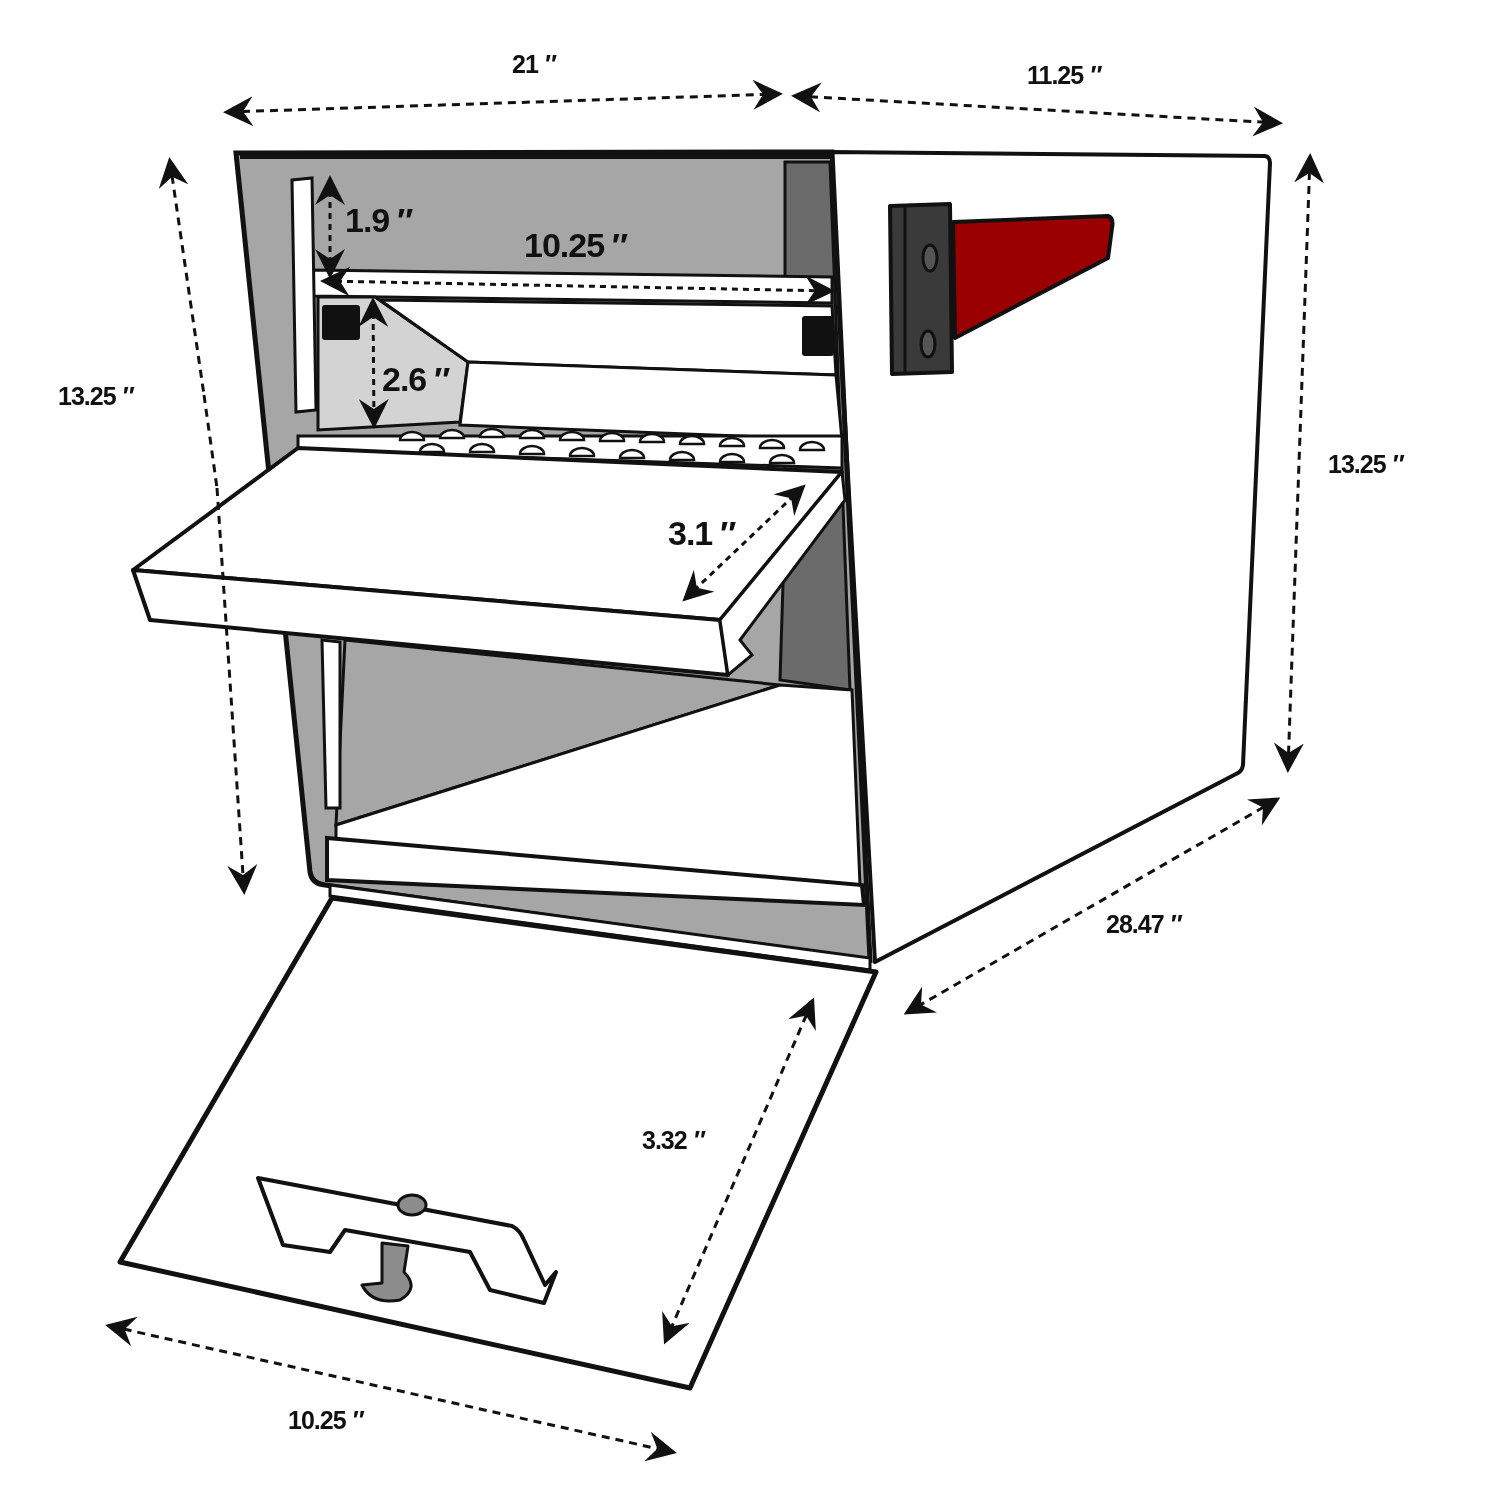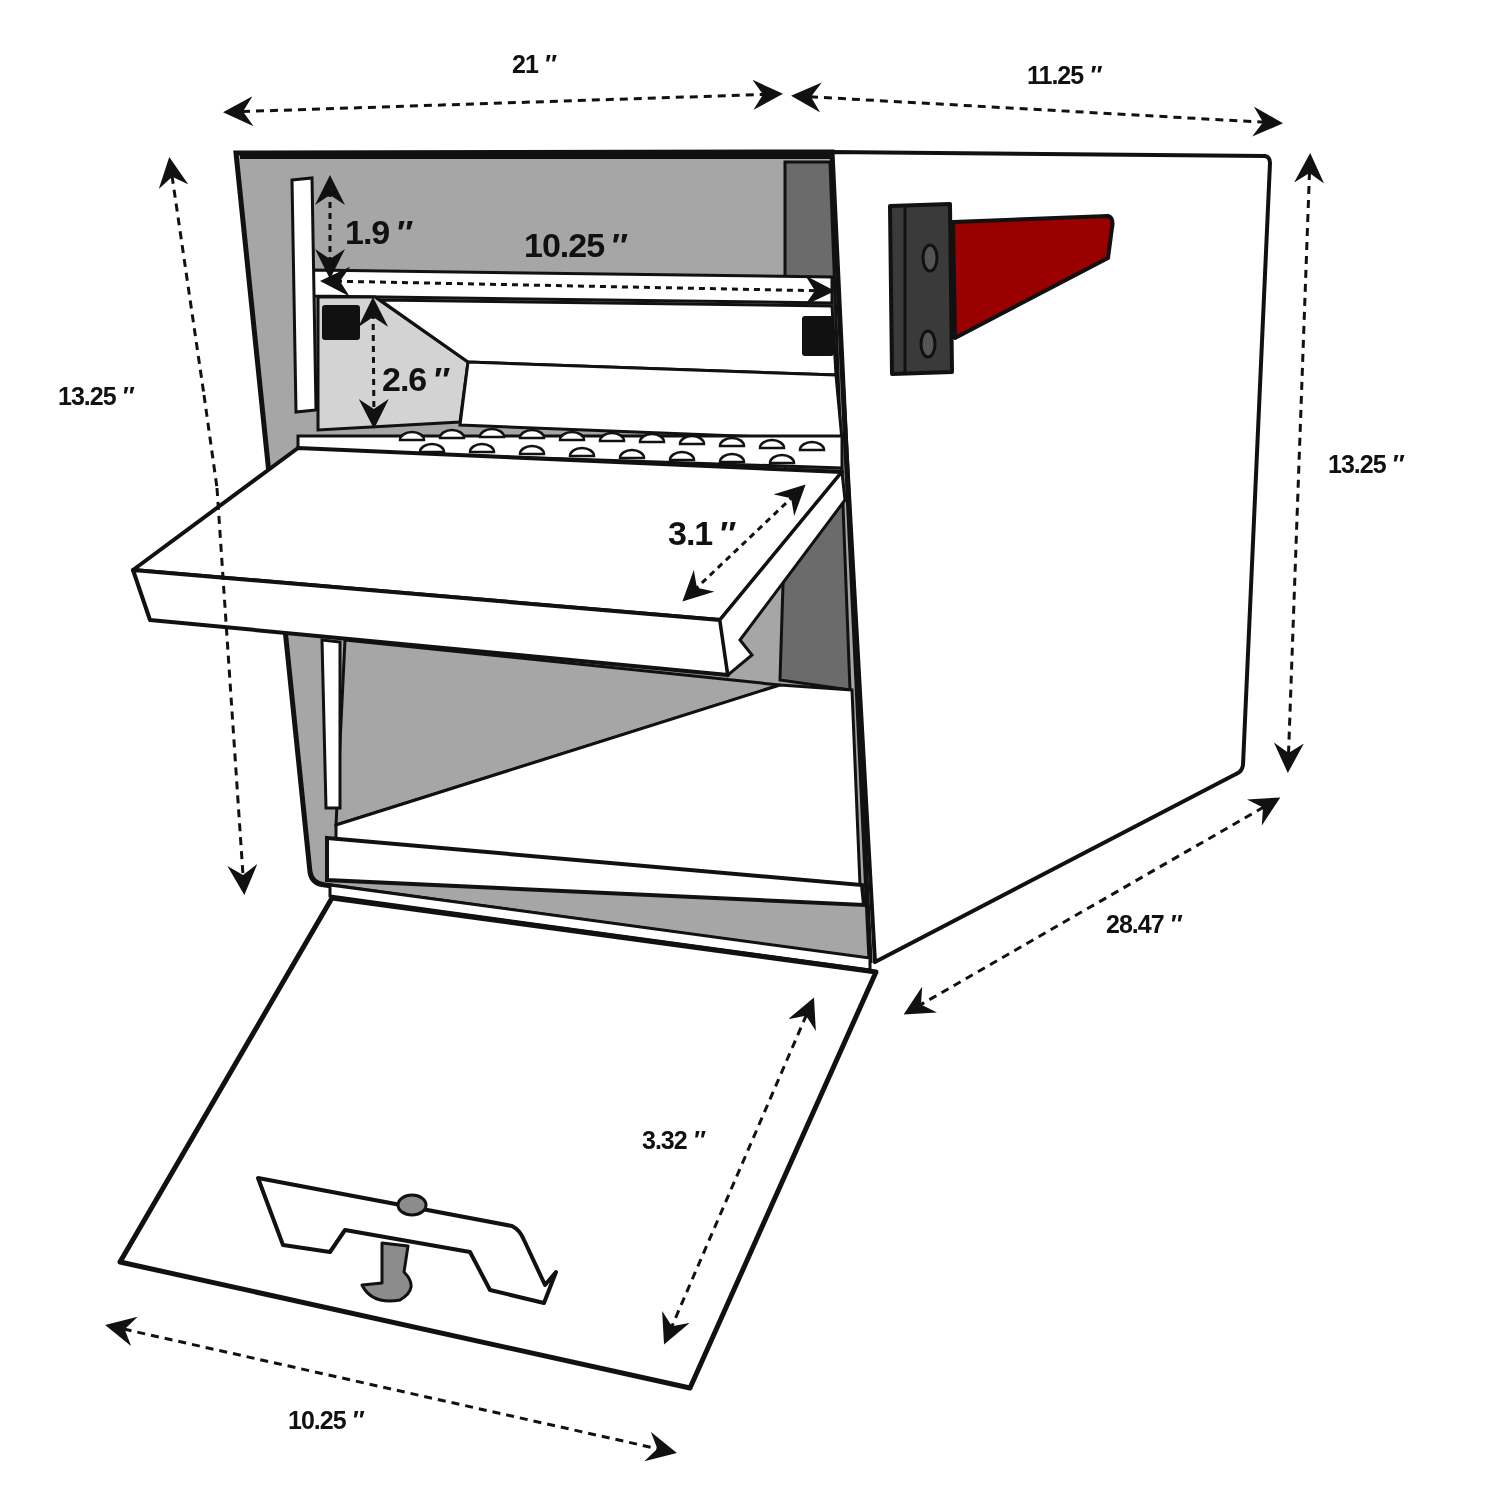--- a/index.html
+++ b/index.html
@@ -143,21 +143,21 @@
   </svg>
 
   <div class="dim-label" style="left:512px; top:52px;"><span>21</span><span class="unit">″</span></div>
 
   <div class="dim-label" style="left:1027px; top:55px;margin-top:8px;"><span>11.25</span><span class="unit">″</span></div>
 
   <div class="dim-label" style="left:58px; top:384px;"><span>13.25</span><span class="unit">″</span></div>
 
   <div class="dim-label" style="left:1328px; top:452px;"><span>13.25</span><span class="unit">″</span></div>
 
-  <div class="dim-label small" style="left:345px; top:203px;margin-top:12px;"><span>1.9</span><span class="unit">″</span></div>
+  <div class="dim-label small" style="left:345px; top:203px;"><span>1.9</span><span class="unit">″</span></div>
 
   <div class="dim-label small" style="left:524px; top:228px;"><span>10.25</span><span class="unit">″</span></div>
 
   <div class="dim-label small" style="left:382px; top:362px;text-align:center;"><span>2.6</span><span class="unit">″</span></div>
 
   <div class="dim-label small" style="left:668px; top:516px;"><span>3.1</span><span class="unit">″</span></div>
 
   <div class="dim-label" style="left:1106px; top:912px;"><span>28.47</span><span class="unit">″</span></div>
 
   <div class="dim-label" style="left:642px; top:1128px;"><span>3.32</span><span class="unit">″</span></div>

